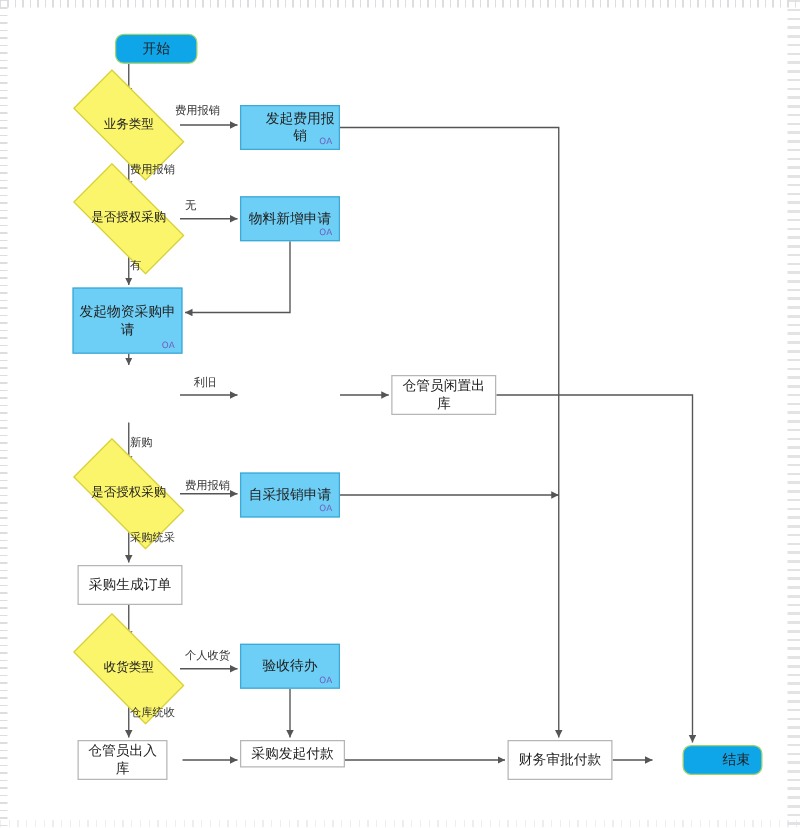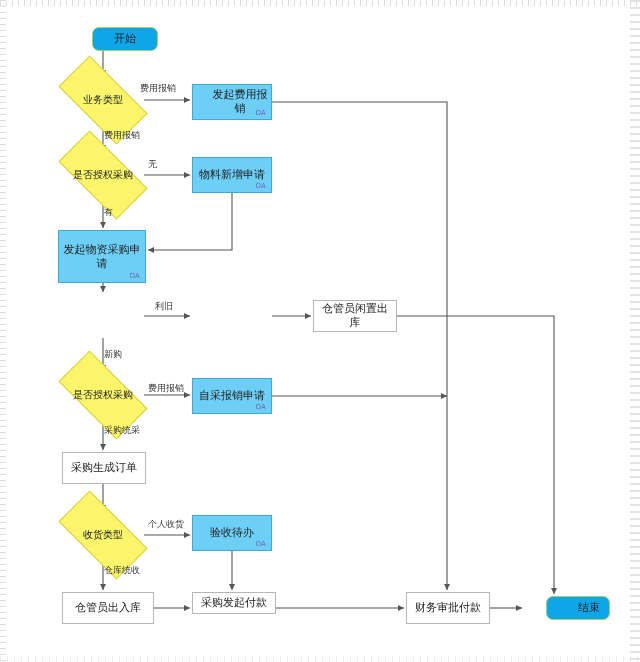--- a/index.html
+++ b/index.html
@@ -226,21 +226,21 @@
   <div class="node node-decision" style="left:62px; top:513px; width:82px; height:44px;">
     <span class="diamond"></span>
     <span class="label">收货类型</span>
   </div>
 
   <div class="node node-oa" style="left:192px; top:515px; width:80px; height:36px;">
     <span class="label">验收待办</span>
     <span class="oa-tag">OA</span>
   </div>
 
-  <div class="node node-process" style="left:62px; top:592px; width:92px; height:32px;">
+  <div class="node node-process" style="left:62px; top:592px; width:72px; height:32px;">
     <span class="label">仓管员出入库</span>
   </div>
 
   <div class="node node-process" style="left:192px; top:592px; width:84px; height:22px;">
     <span class="label">采购发起付款</span>
   </div>
 
   <div class="node node-process" style="left:406px; top:592px; width:84px; height:32px;">
     <span class="label">财务审批付款</span>
   </div>

